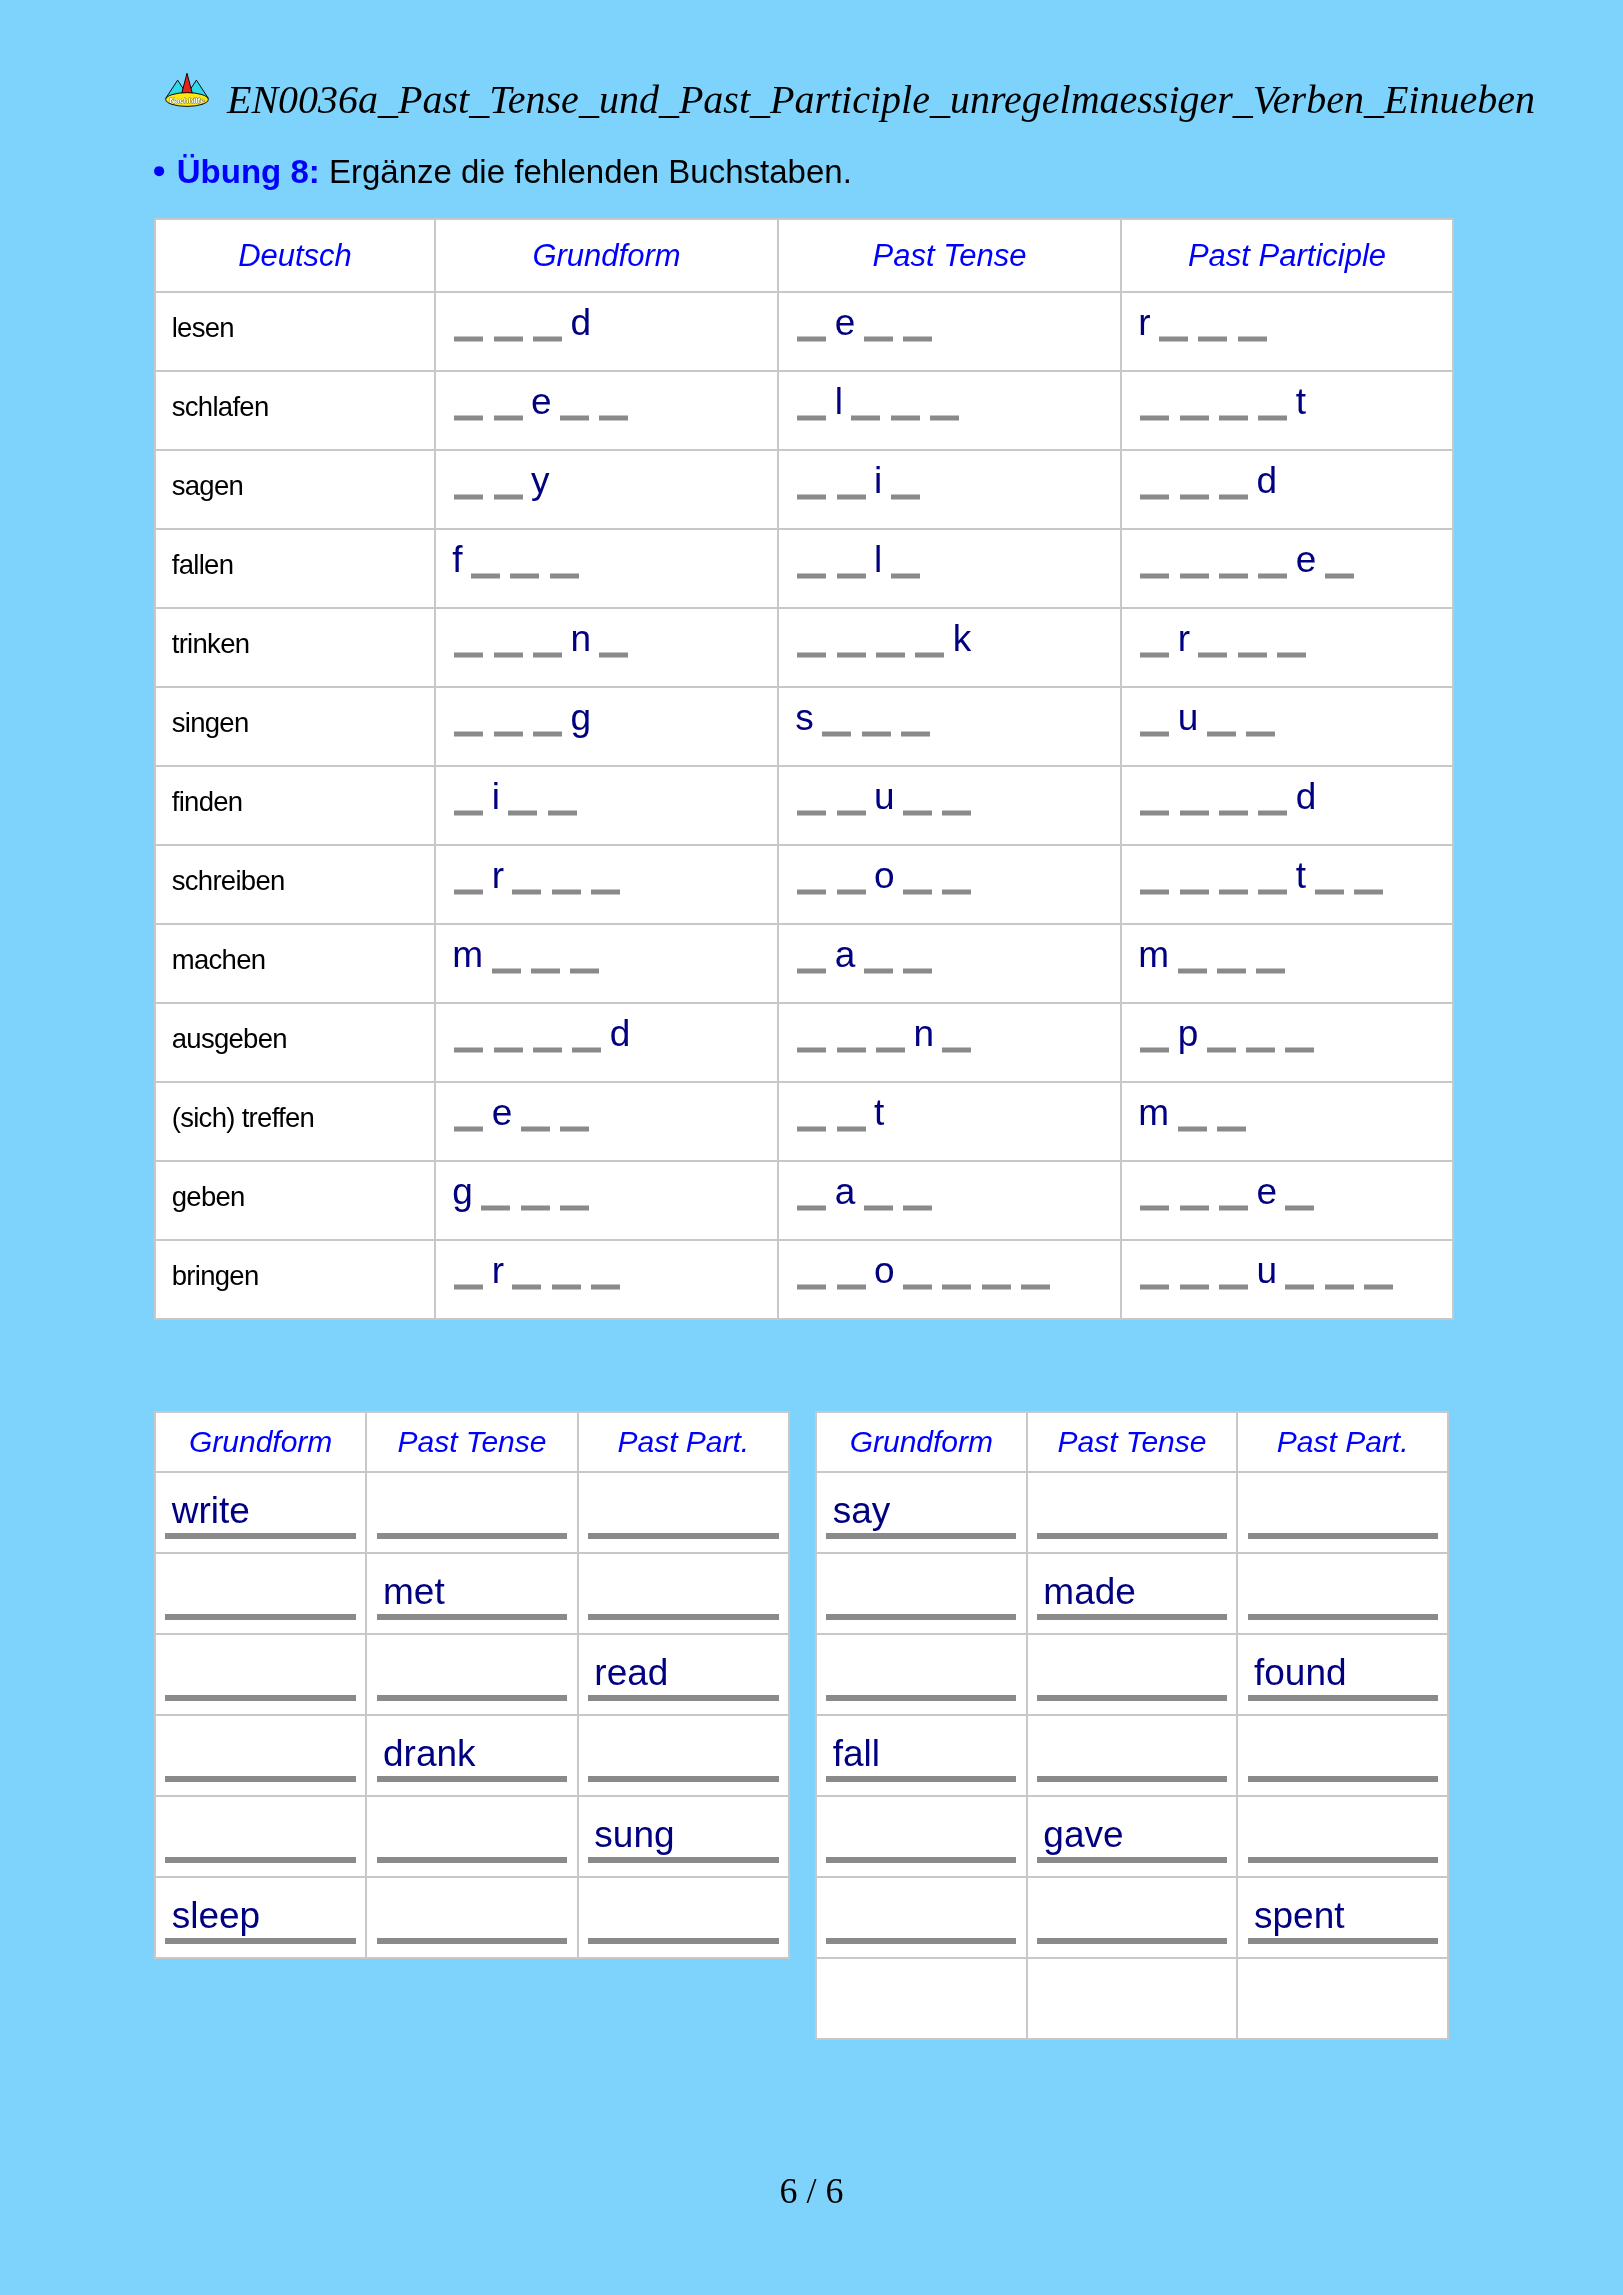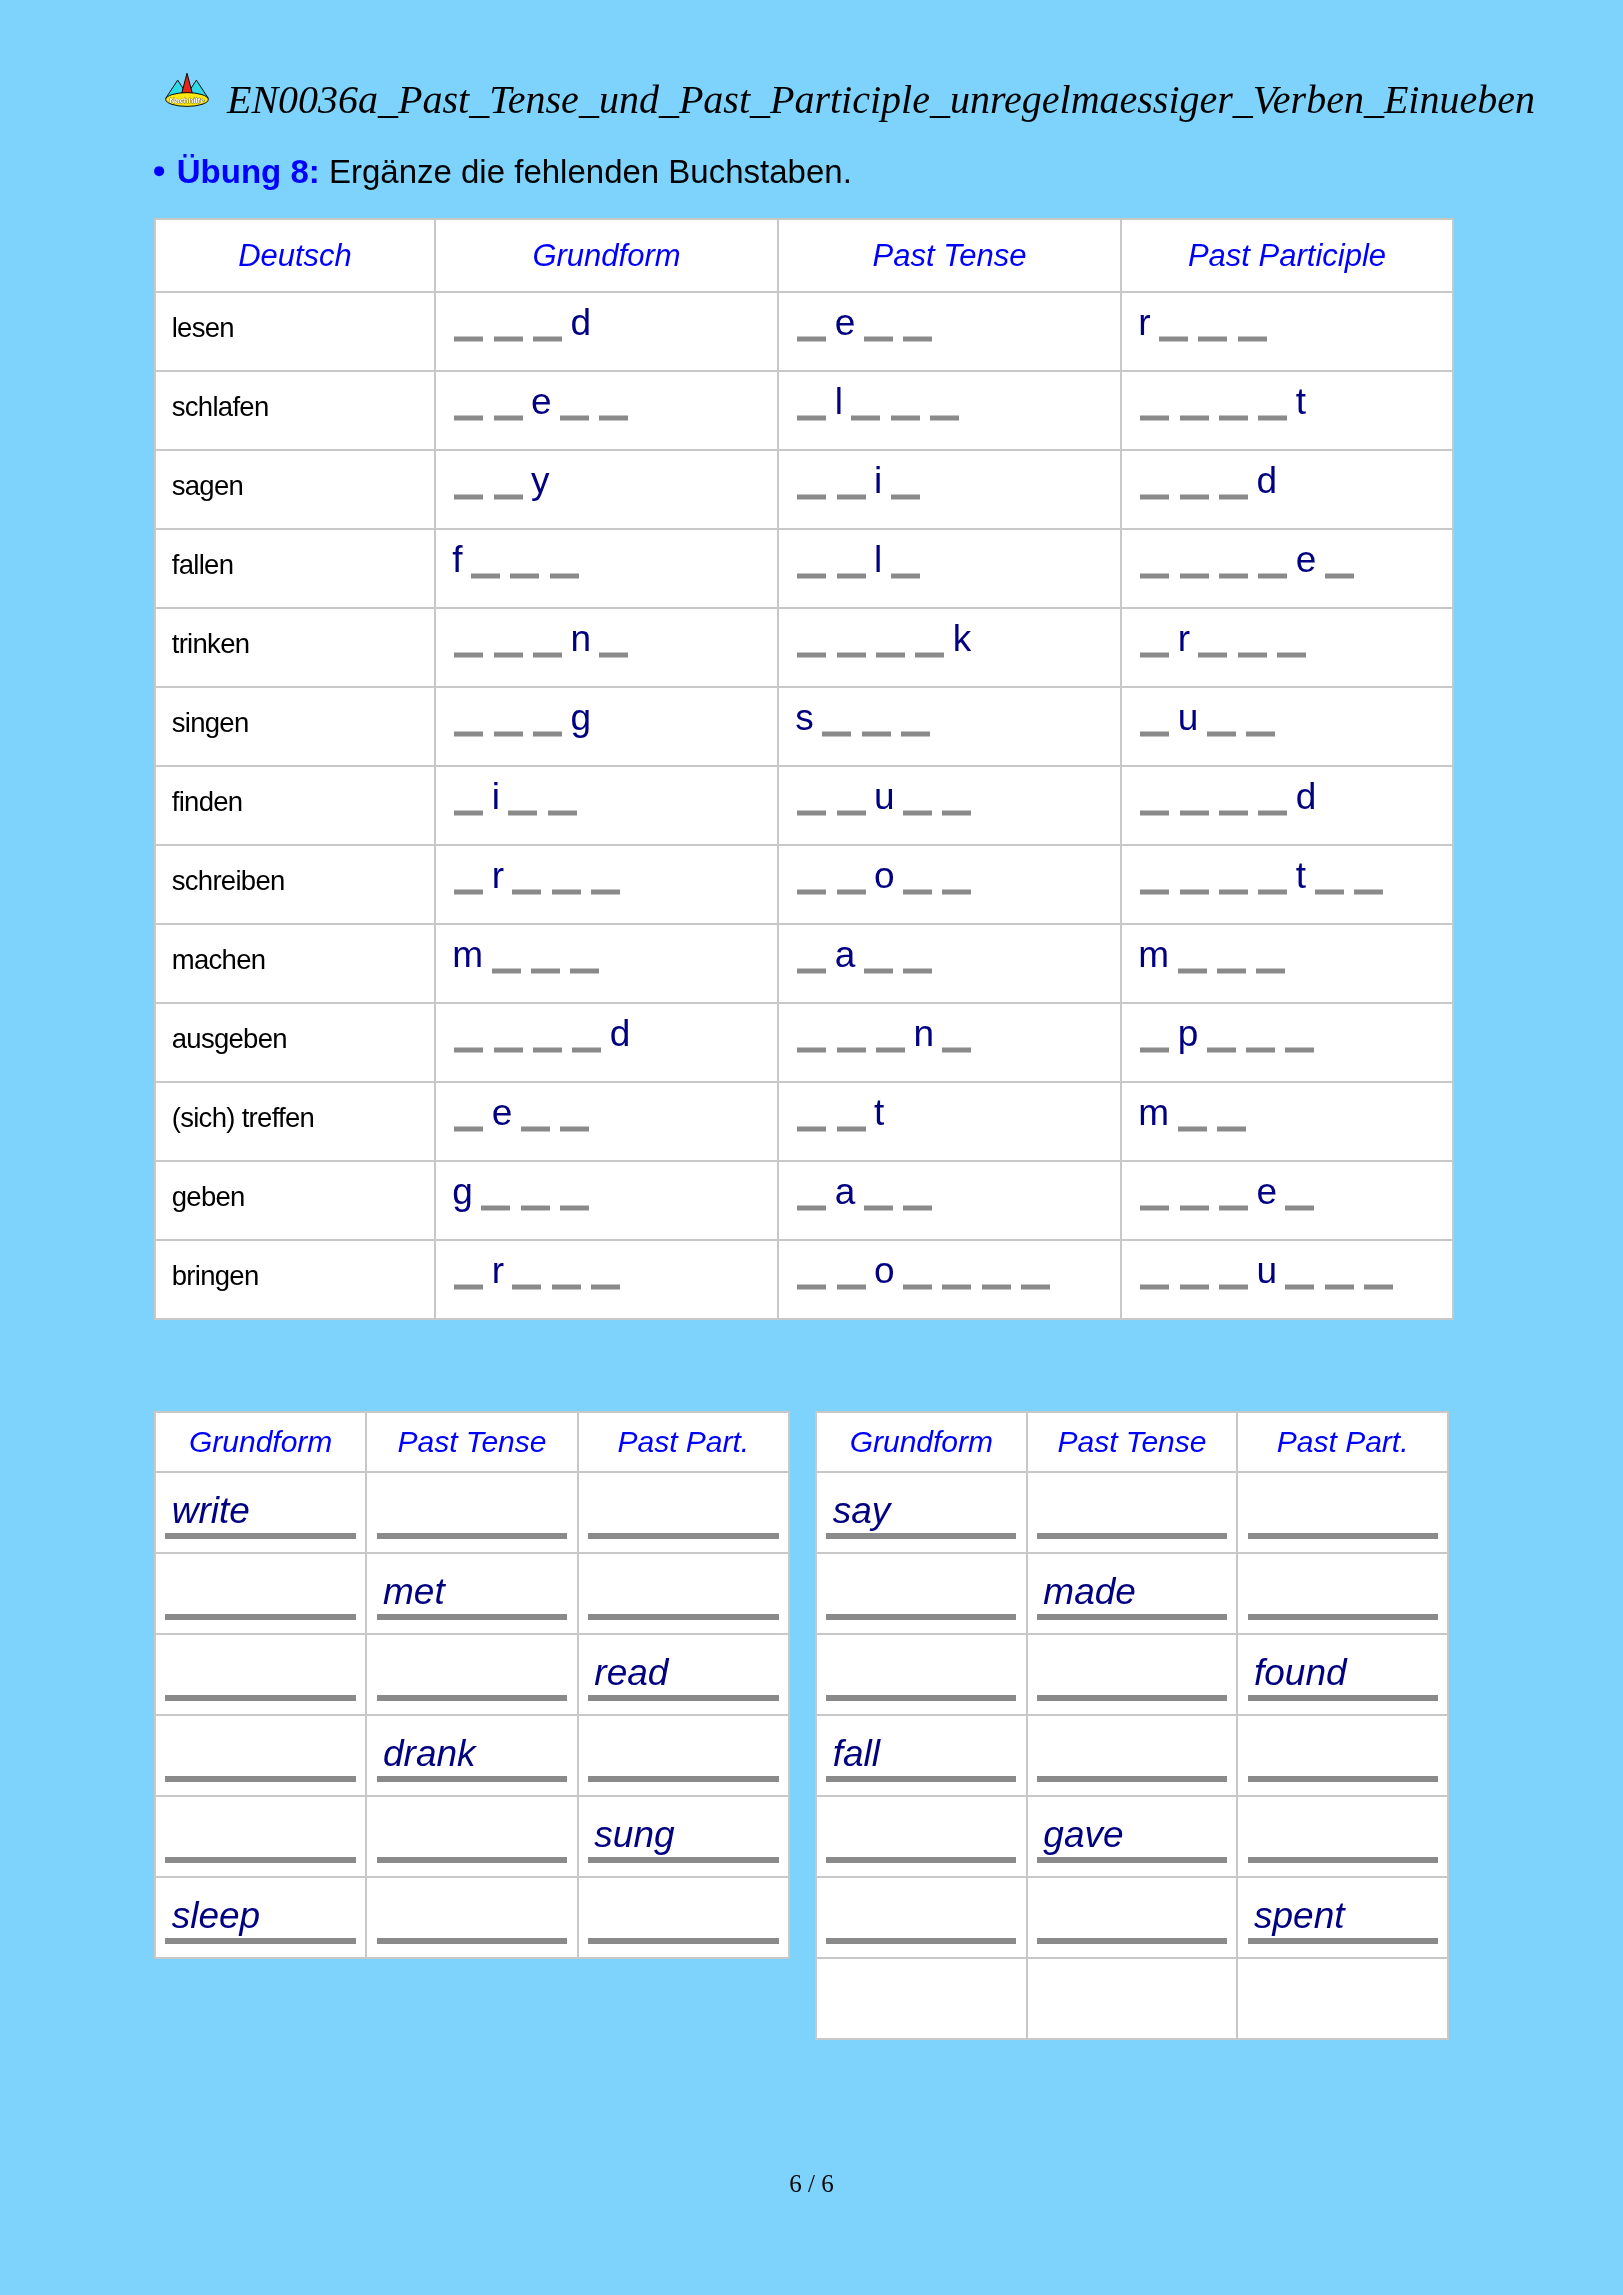--- a/index.html
+++ b/index.html
@@ -40,27 +40,27 @@
          border-bottom:5.9px solid #8a8a8a;margin:0 5.2px;transform:translateY(6.5px);}
   .letter{color:#000080;font-size:37px;margin:0 3.3px;}
 
   
   .t9{top:1411px;}
   .t9a{left:154px;width:636px;}
   .t9b{left:815px;width:634px;}
   .t9 th{width:33.33%;font-size:30px;}
   .t9 thead tr{height:60px;}
   .t9 tbody tr{height:81px;}
-  .t9 td.entry{position:relative;font-style:italic;}
+  .t9 td.entry{position:relative;}
   .rule{position:absolute;left:9.2px;right:9.2px;bottom:13px;height:5.9px;background:#8a8a8a;}
   .word{position:absolute;left:15.7px;bottom:19.6px;color:#000080;font-size:37px;white-space:nowrap;}
 
   
   .footer{position:absolute;top:2170px;left:0;width:1623px;text-align:center;
-          font-family:"Liberation Serif",serif;font-size:25px;color:#000;}
+          font-family:"Liberation Serif",serif;font-size:36px;color:#000;}
 </style>
 </head>
 <body>
 
 <div class="page">
 
   <svg class="logo" viewBox="0 0 72 56">
     <polygon points="2,42 21,13 40,42" fill="#2ed9e8" stroke="#000" stroke-width="1.5"></polygon>
     <polygon points="32,42 51,13 70,42" fill="#2ed9e8" stroke="#000" stroke-width="1.5"></polygon>
     <polygon points="26,40 36,2 46,40" fill="#e8241a" stroke="#000" stroke-width="1.5"></polygon>

